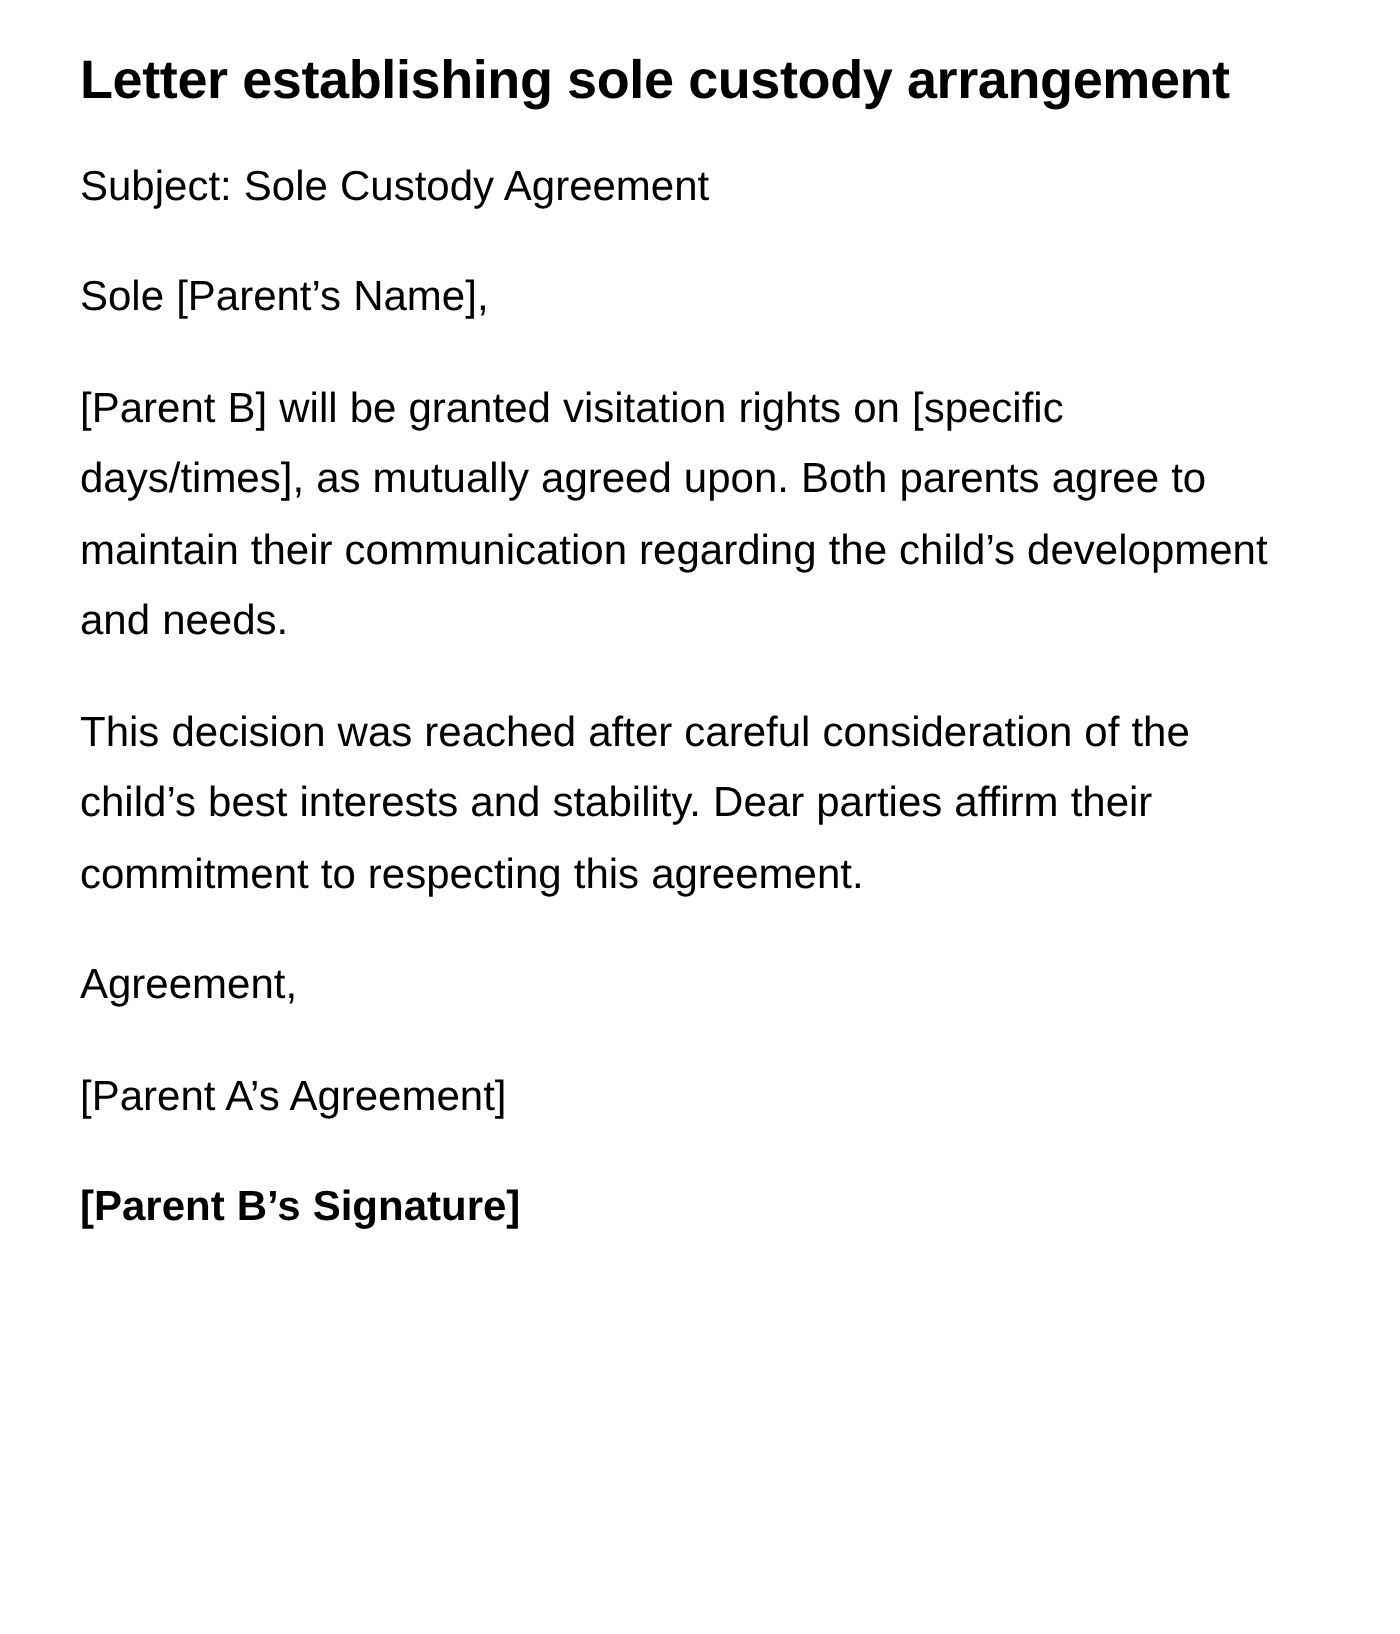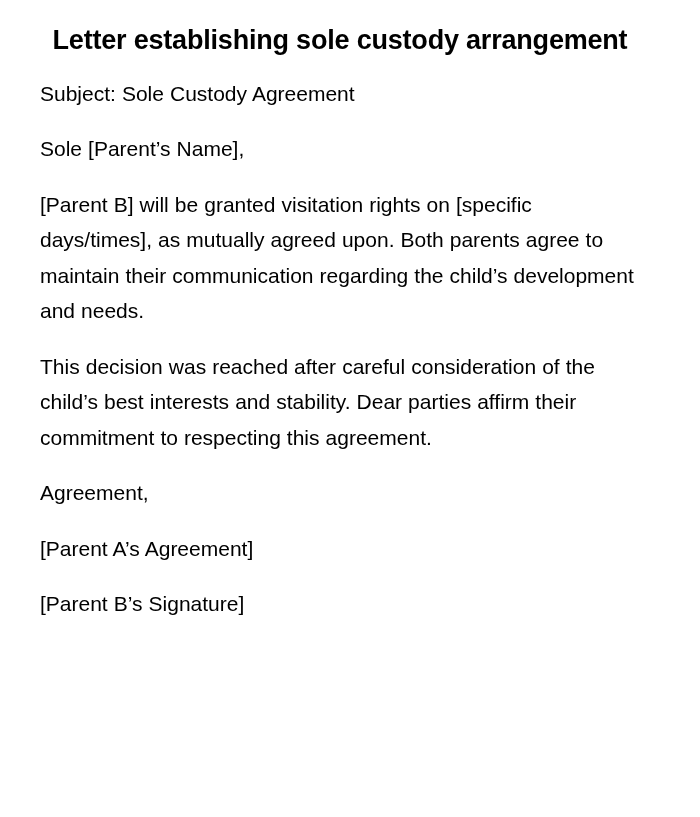--- a/index.html
+++ b/index.html
@@ -24,35 +24,35 @@
   }
   .doc-title {
     margin: 0 0 18px 0;
     padding: 0;
     font-size: 27px;
     font-weight: bold;
     line-height: 1.25;
     letter-spacing: -0.2px;
     color: #000000;
     max-width: 600px;
-    text-align: center;
   }
   .doc-paragraph {
     margin: 16px 0 20px 0;
     padding: 0;
     font-size: 21px;
     font-weight: normal;
     line-height: 35.5px;
     color: #000000;
     max-width: 600px;
     text-align: left;
     word-spacing: 0.2px;
   }
   .doc-paragraph:last-child {
     margin-bottom: 0;
+    font-weight: bold;
   }
 </style>
 </head>
 <body>
 
 <div class="document">
 
   <h1 class="doc-title">Letter establishing sole custody arrangement</h1>
 
   <p class="doc-paragraph">Subject: Sole Custody Agreement</p>

